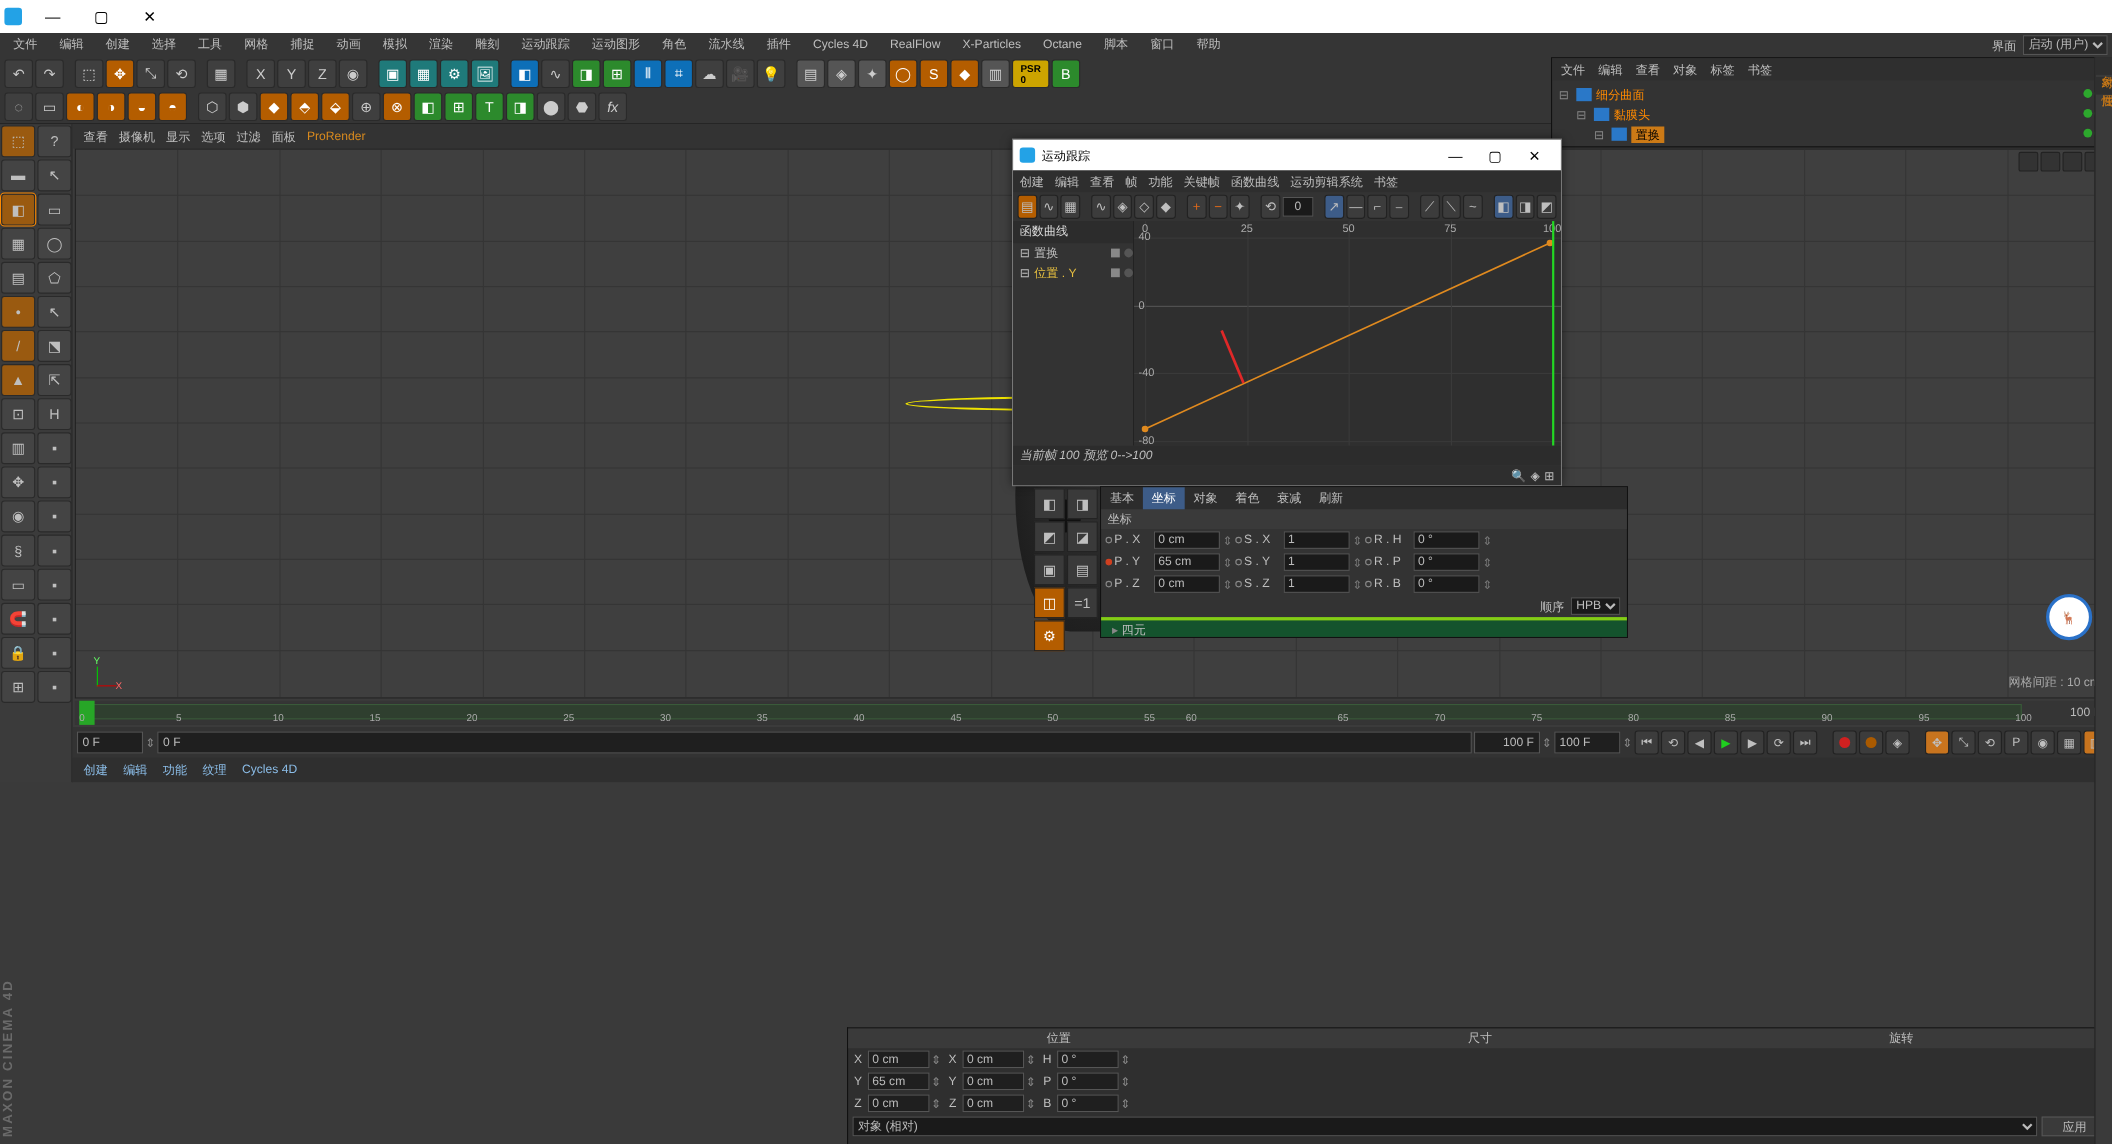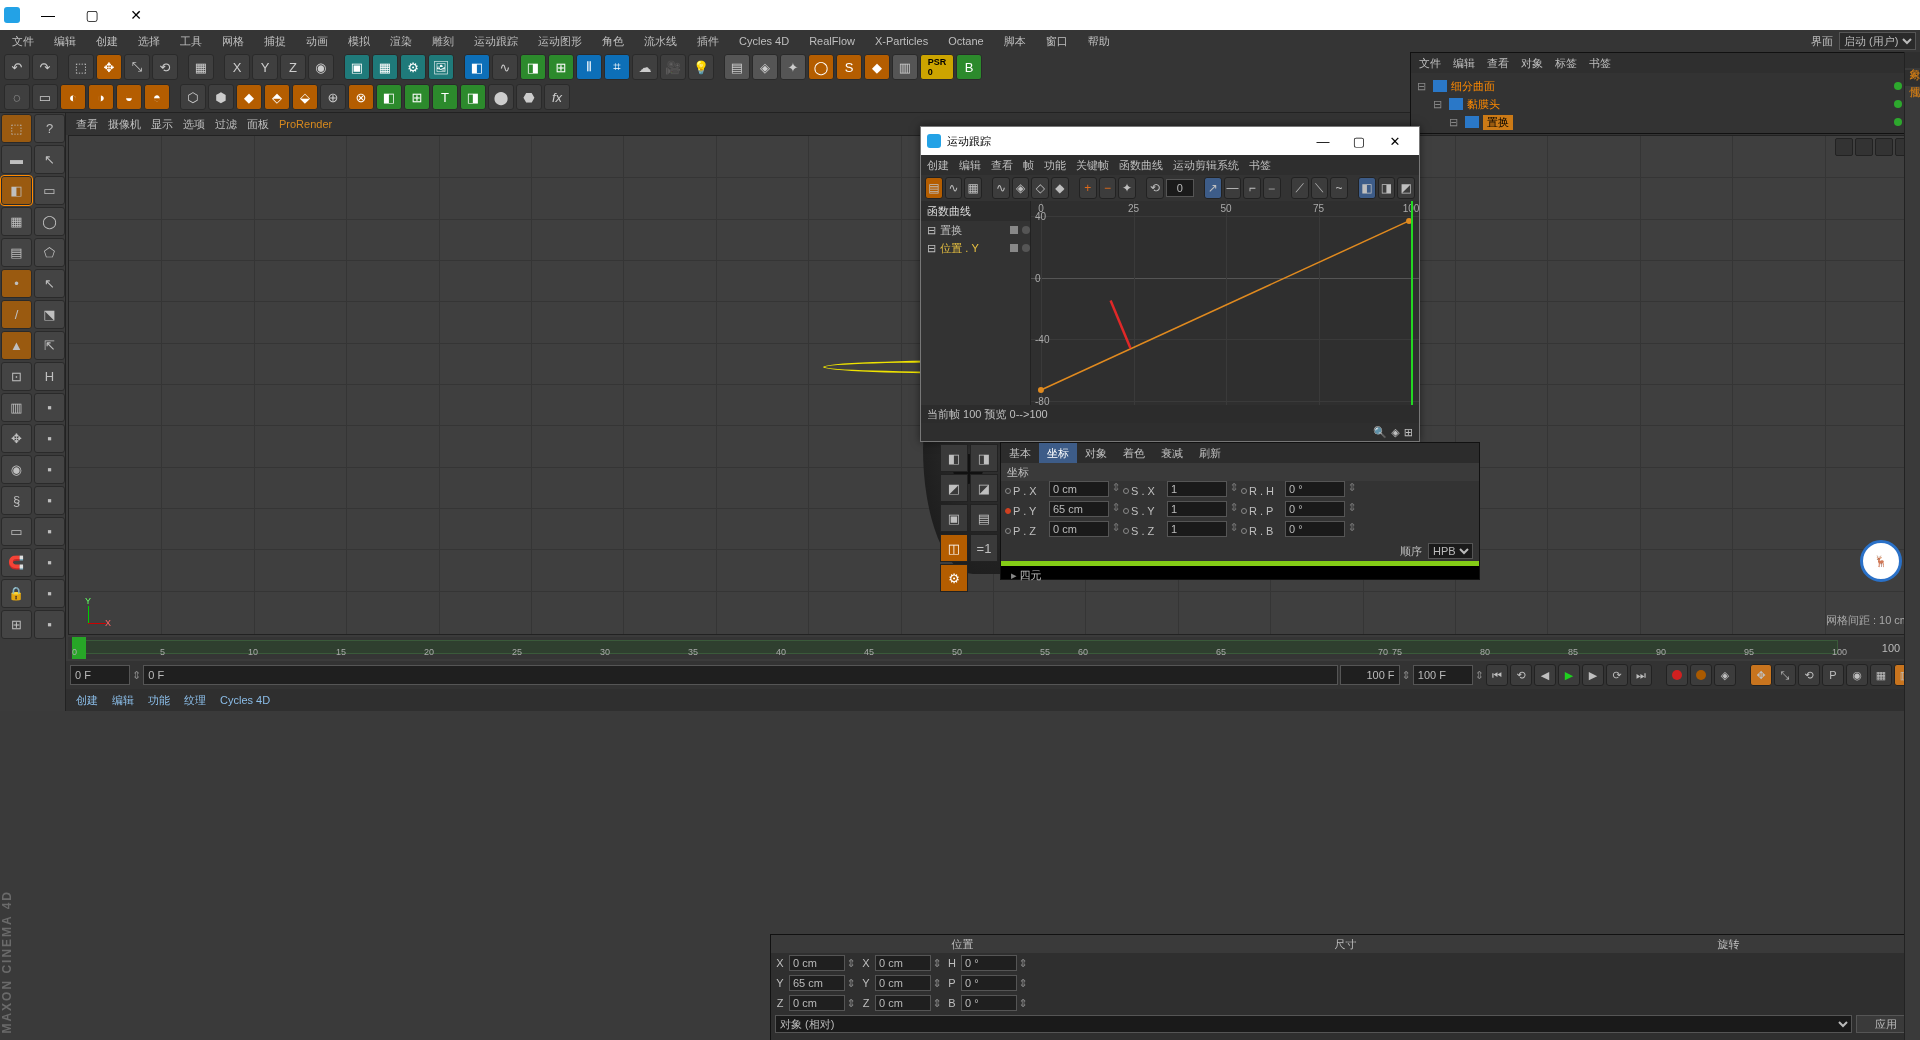--- a/index.html
+++ b/index.html
@@ -108,40 +108,40 @@
 .tw-left .row .nm { flex:1; }
 .tw-left .row .y { color:#e8c040; }
 .tw-graph { flex:1; background:#2f2f2f; position:relative; }
 .tw-graph .gl-v { position:absolute; top:0; bottom:0; width:1px; background:#3a3a3a;}
 .tw-graph .gl-h { position:absolute; left:0; right:0; height:1px; background:#3a3a3a;}
 .tw-graph .zero { background:#555 !important; }
 .tw-graph svg { position:absolute; inset:0; }
 .tw-graph .tick-top { position:absolute; top:2px; color:#aaa; font-size:10px; transform:translateX(-50%);}
 .tw-graph .tick-left { position:absolute; left:4px; color:#aaa; font-size:10px; transform:translateY(-50%);}
 .tw-graph .cursor { position:absolute; top:0; bottom:0; width:2px; background:#23d823; }
-.tw-status { height:18px; background:#2c2c2c; line-height:18px; padding-left:6px; }
+.tw-status { height:18px; background:#2c2c2c; line-height:18px; padding-left:6px;font-style:italic; }
 .tw-foot-icons { height:18px; background:#2e2e2e; display:flex; justify-content:flex-end; gap:4px; padding:0 6px; align-items:center;}
 
 .attr-panel { position:absolute; top:442px; left:920px; width:500px; background:#333; border:1px solid #111; }
 .attr-side-icons { position:absolute; left:-62px; top:0; width:60px; }
 .asi { width:28px; height:28px; background:#3a3a3a; border:1px solid #222; margin:1px; float:left; display:flex; align-items:center; justify-content:center; font-size:13px;}
 .asi.orange { background:#b45d00; color:#fff;}
 .attr-tabs { height:20px; display:flex; background:#2c2c2c; }
 .attr-tabs .t { padding:0 8px; line-height:20px; }
 .attr-tabs .t.act { background:#3d5c88; color:#fff; }
 .attr-section-title { height:18px; background:#3a3a3a; line-height:18px; padding-left:6px; }
-.coord-row { height:20px; display:flex; gap:2px; padding:0 4px;}
+.coord-row { height:20px; display:flex; align-items:center; gap:2px; padding:0 4px;}
 .coord-row .k { display:flex; align-items:center; gap:2px; width:42px;}
 .coord-row .rk { width:6px; height:6px; border:1px solid #888; border-radius:50%;}
 .coord-row .rk.on { background:#d04020; border-color:#d04020;}
 .coord-row input { width:60px; height:16px; background:#1a1a1a; border:1px solid #555; color:#bbb; padding:0 3px;}
 .coord-row .sep { width:10px; text-align:center; color:#777;}
 .attr-order { height:20px; display:flex; align-items:center; justify-content:flex-end; gap:6px; padding:0 6px;}
 .attr-order select { height:16px; background:#1a1a1a; color:#bbb; border:1px solid #555; }
-.attr-collapse { height:18px; background:#000000; line-height:18px; padding-left:10px; border-top:5px solid #84cc16;}
+.attr-collapse { height:18px; background:#14532d; line-height:18px; padding-left:10px; border-top:3px solid #84cc16;}
 .attr-collapse:before { content:"▸ "; color:#888;}
 
 .round-btn { position:absolute; right:18px; top:540px; width:42px; height:42px; border-radius:50%; background:#fff; border:3px solid #2a71c8; display:flex; align-items:center; justify-content:center;}
 .vertical-text { position:absolute; left:0px; bottom:6px; writing-mode:vertical-rl; transform:rotate(180deg); color:#6a6a6a; font-weight:bold; letter-spacing:2px; font-size:12px;}
 .right-strip { position:absolute; right:0; top:52px; width:16px; bottom:0; background:#3a3a3a; border-left:1px solid #222;}
 .right-strip .tab { writing-mode:vertical-rl; color:#cc7a16; padding:8px 2px; background:#2f2f2f; margin-bottom:2px; font-size:11px;}
 
 .vp-corner-icons { position:absolute; top:2px; right:4px; display:flex; gap:2px;}
 .vp-corner-icons .c { width:18px; height:18px; background:#333; border:1px solid #222; border-radius:2px;}
 </style>
@@ -369,21 +369,21 @@
         <span class="tick" style="left: 356px;">20</span>
         <span class="tick" style="left: 444px;">25</span>
         <span class="tick" style="left: 532px;">30</span>
         <span class="tick" style="left: 620px;">35</span>
         <span class="tick" style="left: 708px;">40</span>
         <span class="tick" style="left: 796px;">45</span>
         <span class="tick" style="left: 884px;">50</span>
         <span class="tick" style="left: 972px;">55</span>
         <span class="tick" style="left: 1010px;">60</span>
         <span class="tick" style="left: 1148px;">65</span>
-        <span class="tick" style="left: 1310px;">70</span>
+        <span class="tick" style="left: 1236px;">70</span>
         <span class="tick" style="left: 1324px;">75</span>
         <span class="tick" style="left: 1412px;">80</span>
         <span class="tick" style="left: 1500px;">85</span>
         <span class="tick" style="left: 1588px;">90</span>
         <span class="tick" style="left: 1676px;">95</span>
         <span class="tick" style="left: 1764px;">100</span>
       </div>
 
     <div class="transport">
       <input class="tf" value="0 F" style="">

